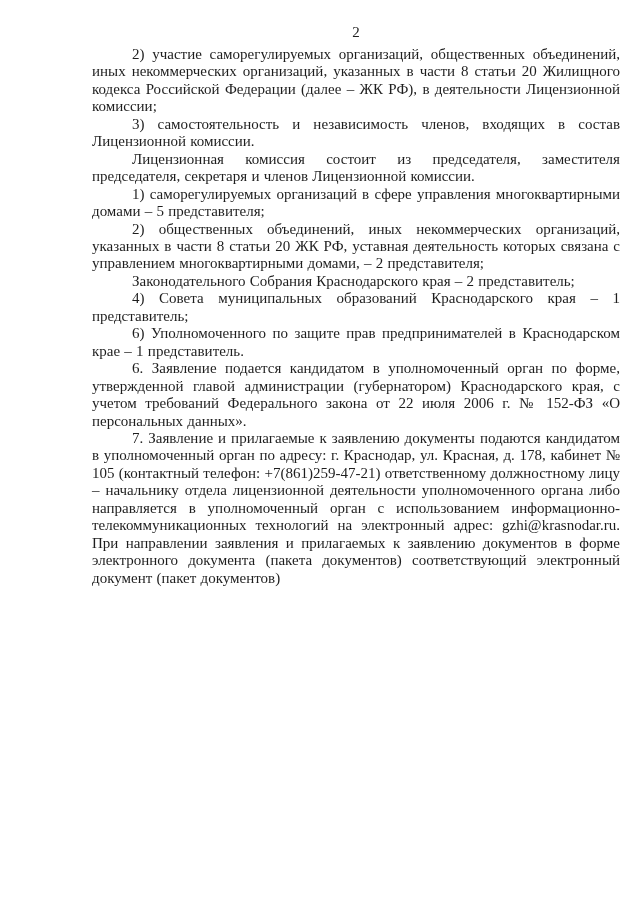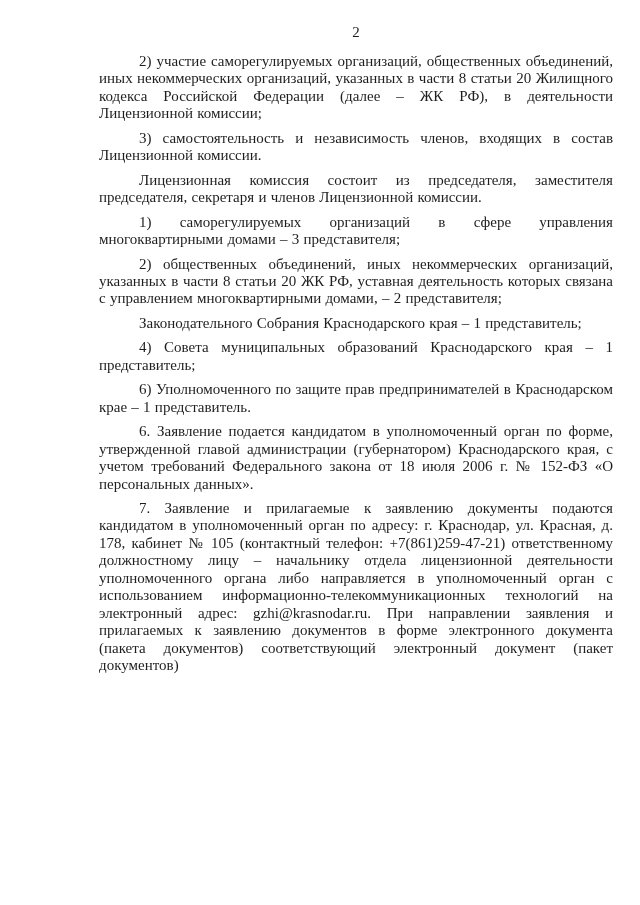--- a/index.html
+++ b/index.html
@@ -30,21 +30,21 @@
     font-size: 15px;
     color: #1e1e1e;
   }
   .doc-body {
     position: absolute;
     left: 92px;
     top: 46px;
     width: 528px;
   }
   .para {
-    margin: 7px;
+    margin: 0;
     padding: 0;
     text-indent: 40px;
     text-align: justify;
     font-family: "Liberation Serif", "DejaVu Serif", serif;
     font-size: 15px;
     line-height: 17.45px;
     color: #1e1e1e;
     word-spacing: 0.5px;
   }
 </style>
@@ -52,22 +52,22 @@
 <body>
 
 <div class="scan-page">
 
   <div class="page-number">2</div>
 
   <div class="doc-body">
     <p class="para">2) участие саморегулируемых организаций, общественных объединений, иных некоммерческих организаций, указанных в части 8 статьи 20 Жилищного кодекса Российской Федерации (далее – ЖК РФ), в деятельности Лицензионной комиссии;</p>
     <p class="para">3) самостоятельность и независимость членов, входящих в состав Лицензионной комиссии.</p>
     <p class="para">Лицензионная комиссия состоит из председателя, заместителя председателя, секретаря и членов Лицензионной комиссии.</p>
-    <p class="para">1) саморегулируемых организаций в сфере управления многоквартирными домами – 3 представителя;</p>
+    <p class="para">1) саморегулируемых организаций в сфере управления многоквартирными домами – 5 представителя;</p>
     <p class="para">2) общественных объединений, иных некоммерческих организаций, указанных в части 8 статьи 20 ЖК РФ, уставная деятельность которых связана с управлением многоквартирными домами, – 2 представителя;</p>
-    <p class="para">Законодательного Собрания Краснодарского края – 1 представитель;</p>
+    <p class="para">Законодательного Собрания Краснодарского края – 2 представитель;</p>
     <p class="para">4) Совета муниципальных образований Краснодарского края – 1 представитель;</p>
     <p class="para">6) Уполномоченного по защите прав предпринимателей в Краснодарском крае – 1 представитель.</p>
-    <p class="para">6. Заявление подается кандидатом в уполномоченный орган по форме, утвержденной главой администрации (губернатором) Краснодарского края, с учетом требований Федерального закона от 18 июля 2006 г. № 152-ФЗ «О персональных данных».</p>
+    <p class="para">6. Заявление подается кандидатом в уполномоченный орган по форме, утвержденной главой администрации (губернатором) Краснодарского края, с учетом требований Федерального закона от 22 июля 2006 г. № 152-ФЗ «О персональных данных».</p>
     <p class="para">7. Заявление и прилагаемые к заявлению документы подаются кандидатом в уполномоченный орган по адресу: г. Краснодар, ул. Красная, д. 178, кабинет № 105 (контактный телефон: +7(861)259-47-21) ответственному должностному лицу – начальнику отдела лицензионной деятельности уполномоченного органа либо направляется в уполномоченный орган с использованием информационно-телекоммуникационных технологий на электронный адрес: gzhi@krasnodar.ru. При направлении заявления и прилагаемых к заявлению документов в форме электронного документа (пакета документов) соответствующий электронный документ (пакет документов)</p>
   </div>
 
 </div>
 
 </body></html>

